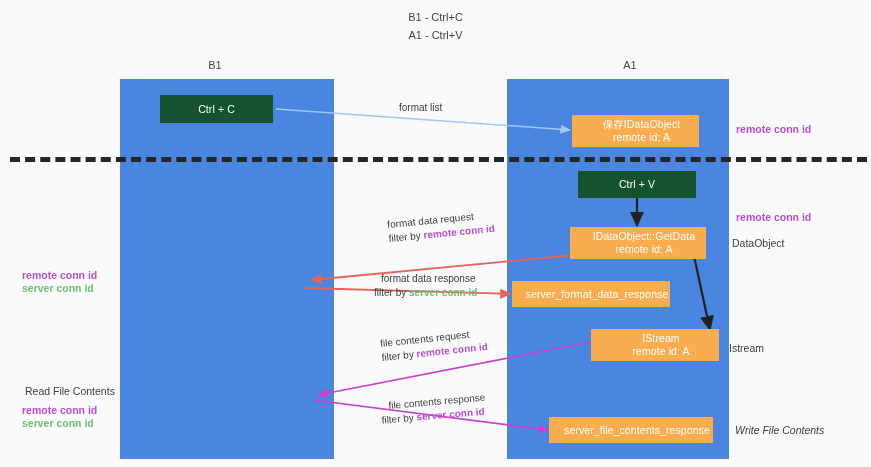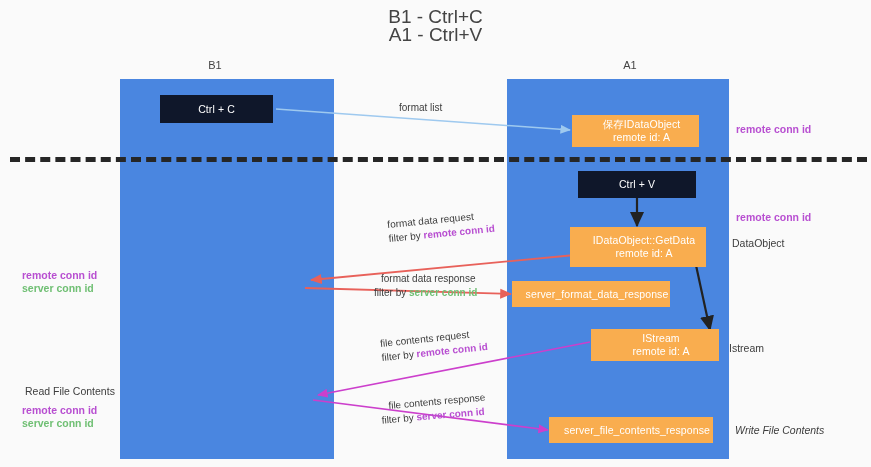--- a/index.html
+++ b/index.html
@@ -13,21 +13,21 @@
     height: 467px;
     background: #fafafa;
     font-family: "Liberation Sans", sans-serif;
     overflow: hidden;
   }
   .title {
     position: absolute;
     left: 0; right: 0;
     top: 8px;
     text-align: center;
-    font-size: 19px;
+    font-size: 11px;
     color: #444444;
     line-height: 18px;
     white-space: pre-line;
   }
   .col-head {
     position: absolute;
     text-align: center;
     font-size: 11px;
     color: #444444;
     line-height: 13px;
@@ -44,21 +44,21 @@
     flex-direction: column;
     align-items: center;
     justify-content: center;
     text-align: center;
     font-size: 10.5px;
     line-height: 13px;
     color: #ffffff;
     white-space: pre-line;
     letter-spacing: .1px;
   }
-  .node.green { background: #0f172a; }
+  .node.green { background: #14532d; }
   .node.orange { background: #f9ad4f; padding-left: 12px; }
   .side-label {
     position: absolute;
     font-size: 10.5px;
     line-height: 13px;
     color: #3d3d3d;
     white-space: pre-line;
   }
   .side-label.purple { color: #b84fd1; font-weight: bold; }
   .side-label.green  { color: #6fbf73; font-weight: bold; }
@@ -142,21 +142,21 @@
 
   <div class="dash"></div>
 
   <div class="node green" style="left:160px; top:95px; width:113px; height:28px;">Ctrl + C</div>
 
   <div class="node orange" style="left:572px; top:115px; width:127px; height:32px;">保存IDataObject
 remote id: A</div>
 
   <div class="node green" style="left:578px; top:171px; width:118px; height:27px;">Ctrl + V</div>
 
-  <div class="node orange" style="left:570px; top:227px; width:136px; height:40px;">IDataObject::GetData
+  <div class="node orange" style="left:570px; top:227px; width:136px; height:32px;">IDataObject::GetData
 remote id: A</div>
 
 
   <div class="node orange" style="left:512px; top:281px; width:158px; height:26px;text-align:center;">server_format_data_response</div>
 
   <div class="node orange" style="left:591px; top:329px; width:128px; height:32px;">IStream
 remote id: A</div>
 
 
   <div class="node orange" style="left:549px; top:417px; width:164px; height:26px;">server_file_contents_response</div>

